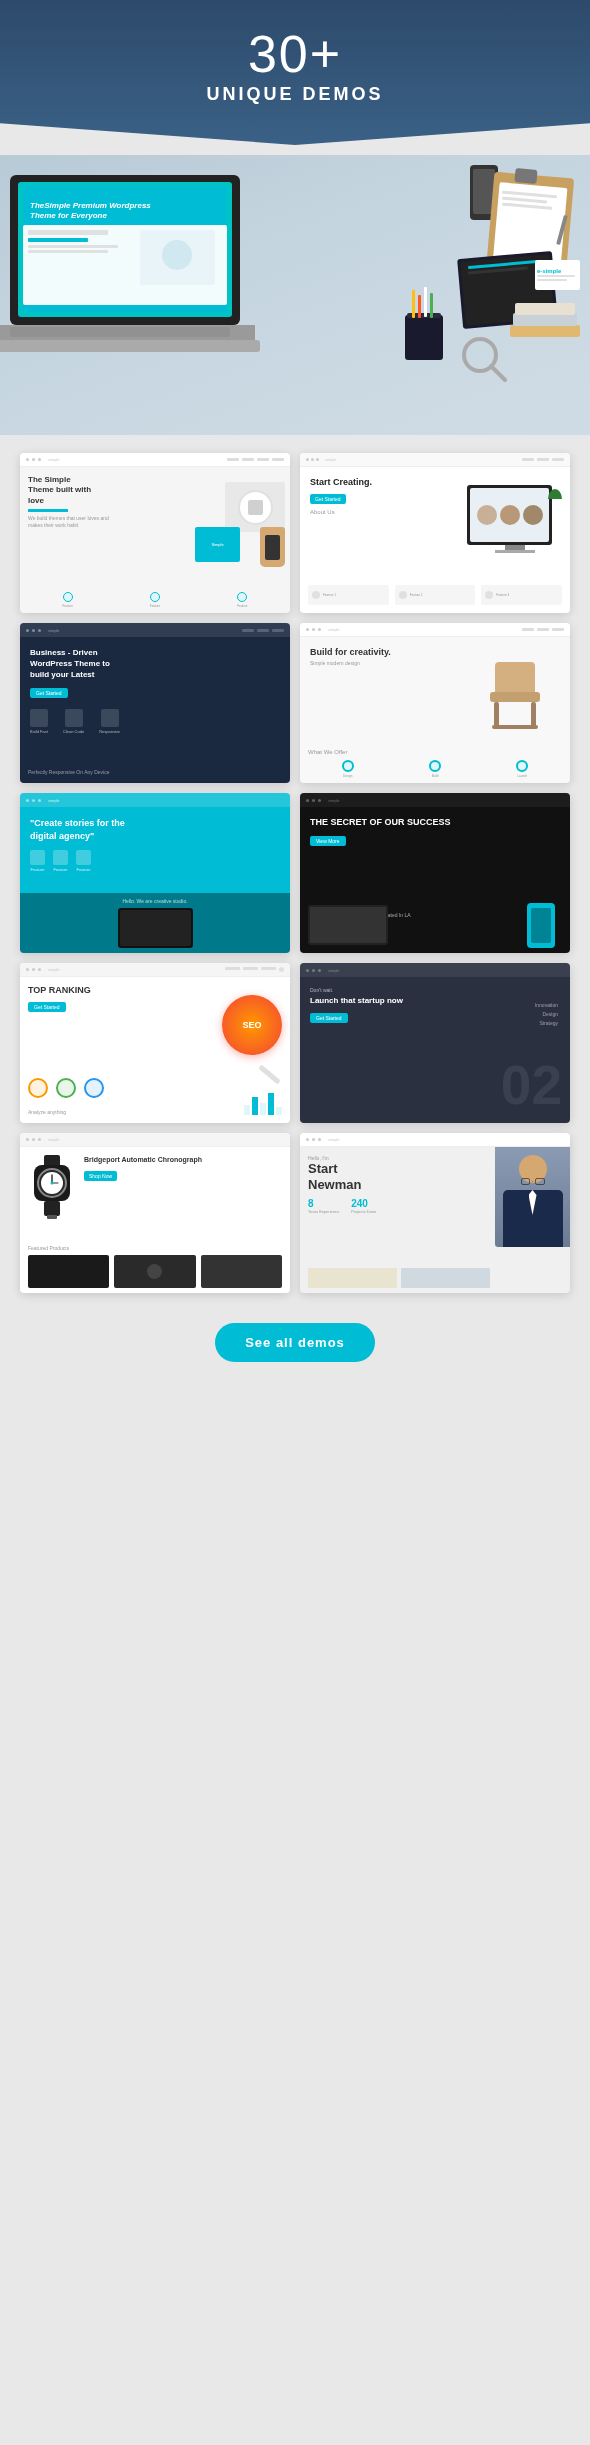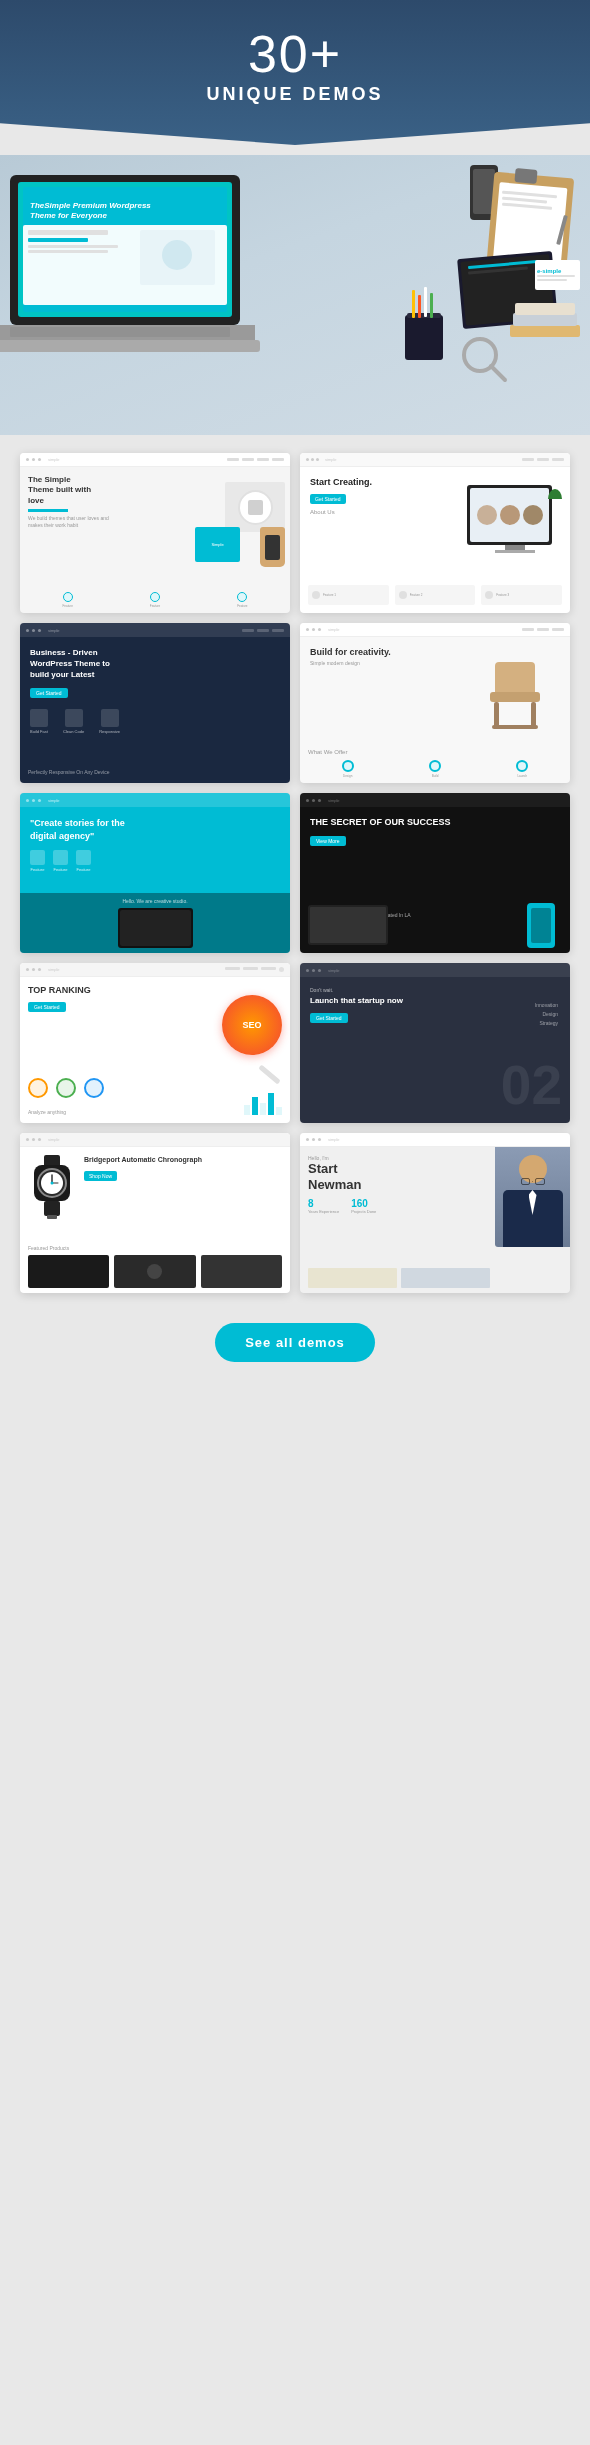--- a/index.html
+++ b/index.html
@@ -790,21 +790,21 @@
             <div style="font-size:5px;color:#999;">Hello, I'm</div>
             <div style="font-size:13px;font-weight:bold;color:#333;line-height:1.2;">Start</div>
             <div style="font-size:13px;font-weight:bold;color:#333;line-height:1.2;">Newman</div>
 
             <div style="display:flex;gap:12px;margin-top:6px;">
               <div>
                 <div style="font-size:10px;font-weight:bold;color:#00bcd4;">8</div>
                 <div style="font-size:4px;color:#999;">Years Experience</div>
               </div>
               <div>
-                <div style="font-size:10px;font-weight:bold;color:#00bcd4;">160</div>
+                <div style="font-size:10px;font-weight:bold;color:#00bcd4;">240</div>
                 <div style="font-size:4px;color:#999;">Projects Done</div>
               </div>
             </div>
           </div>
 
           <div style="position:absolute;right:0;top:0;width:75px;height:100px;background:linear-gradient(180deg, #8b9bb4 0%, #6b7b94 100%);overflow:hidden;border-radius:0 0 0 3px;">
 
             <div style="width:28px;height:28px;background:#d4a870;border-radius:50%;margin:8px auto 0;"></div>
 
             <div style="width:24px;height:8px;margin:-6px auto 0;display:flex;gap:2px;align-items:center;">

